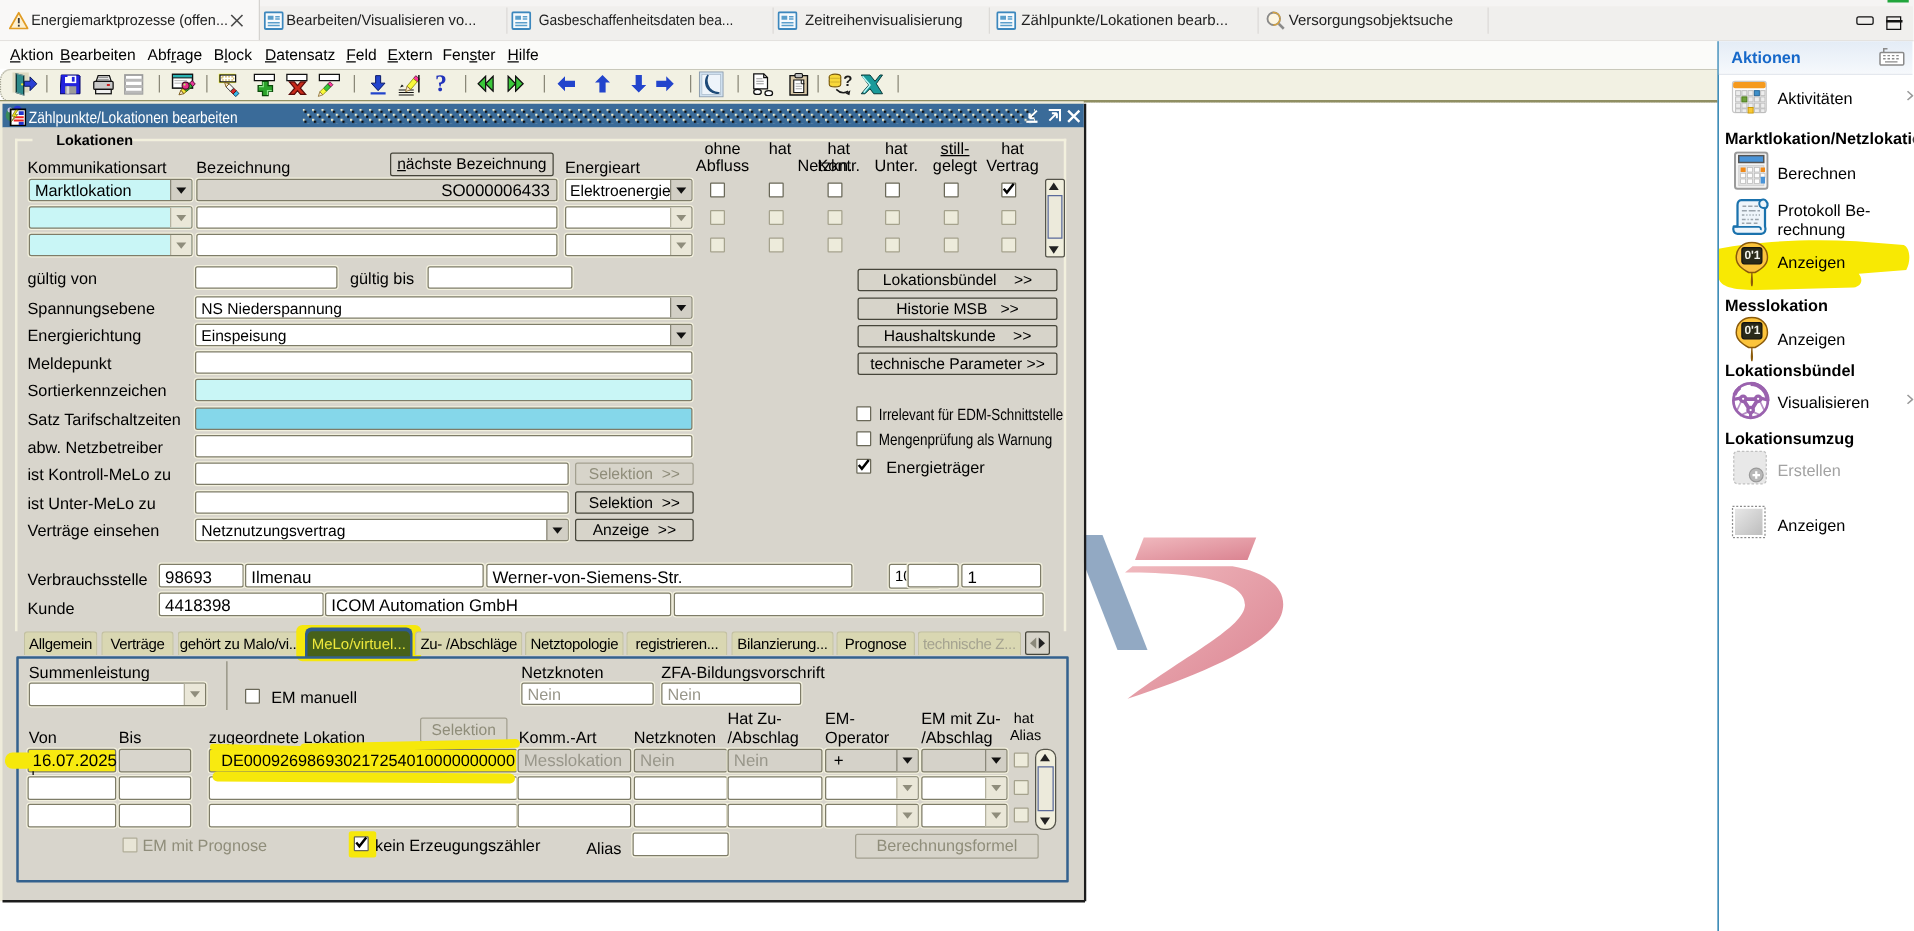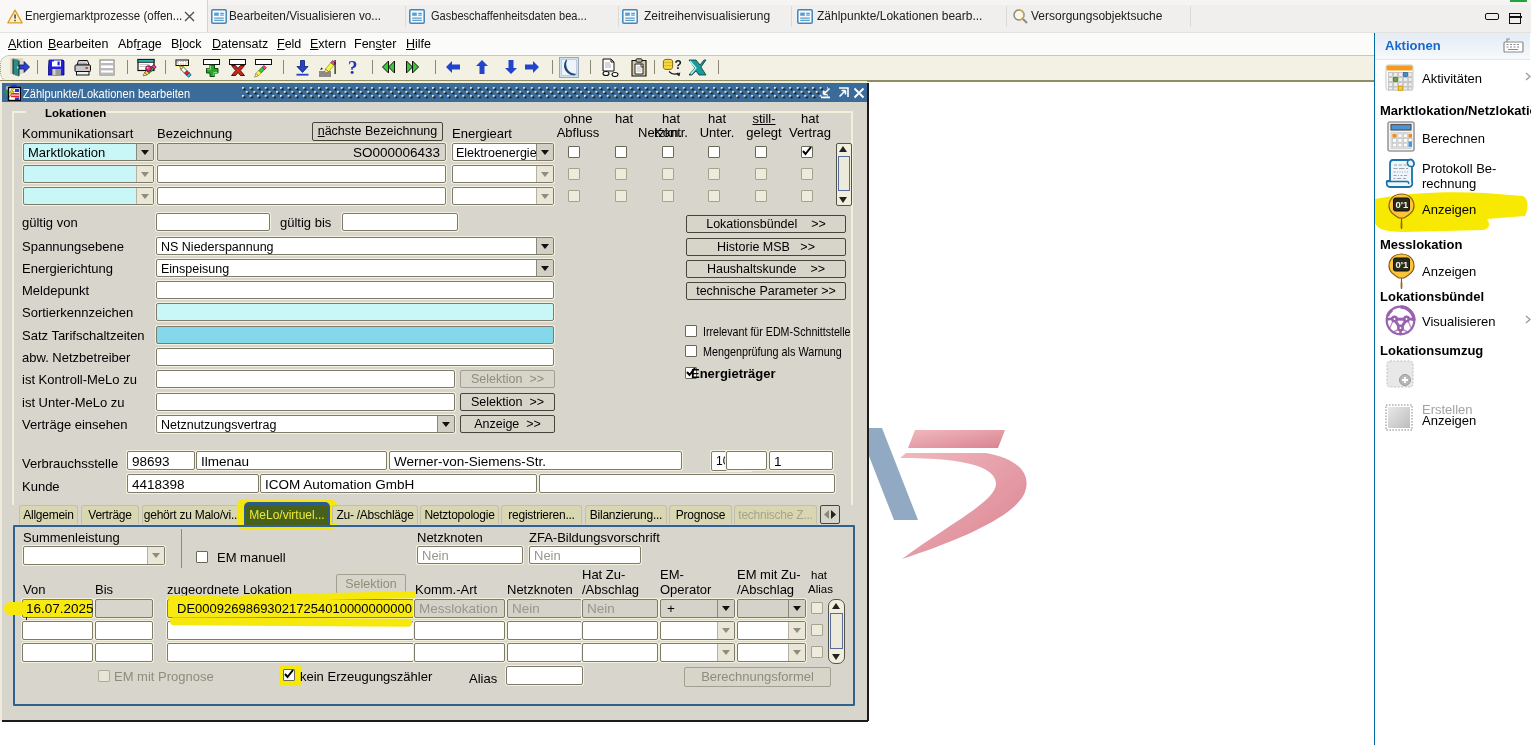--- a/index.html
+++ b/index.html
@@ -452,21 +452,21 @@
 
     <div class="cb" style="left:683px;top:223px;"></div>
     <div class="lb" style="left:701px;top:222px;transform:scaleX(0.82);transform-origin:0 0;">Irrelevant für EDM-Schnittstelle</div>
     <div class="cb" style="left:683px;top:243px;"></div>
     <div class="lb" style="left:701px;top:242px;transform:scaleX(0.83);transform-origin:0 0;">Mengenprüfung als Warnung</div>
     <div class="cb" style="left:683px;top:265px;">
         <svg width="12" height="12" viewBox="0 0 12 12" style="position:absolute;left:-1px;top:-2px;">
           <path d="M2 6 L4.5 9 L10 2" stroke="#000" stroke-width="2" fill="none"></path>
         </svg>
       </div>
-    <div class="lb" style="left:689px;top:264px;font-weight:bold;">Energieträger</div>
+    <div class="lb" style="left:707px;top:264px;">Energieträger</div>
 
     <div class="lb" style="left:20px;top:354px;">Verbrauchsstelle</div>
     <div class="fld" style="left:125px;top:349px;width:68px;height:19px;padding:2px 0 0 4px;font-size:13.5px;">98693</div>
     <div class="fld" style="left:194px;top:349px;width:191px;height:19px;padding:2px 0 0 4px;font-size:13.5px;">Ilmenau</div>
     <div class="fld" style="left:387px;top:349px;width:293px;height:19px;padding:2px 0 0 4px;font-size:13.5px;">Werner-von-Siemens-Str.</div>
     <div class="fld" style="left:681px;top:349px;width:41px;height:20px;padding:2px 0 0 4px;font-size:12px;margin-left:28px;">10</div>
     <div class="fld" style="left:724px;top:349px;width:41px;height:19px;"></div>
     <div class="fld" style="left:767px;top:349px;width:64px;height:19px;padding:2px 0 0 4px;font-size:13.5px;">1</div>
     <div class="lb" style="left:20px;top:377px;">Kunde</div>
     <div class="fld" style="left:125px;top:372px;width:132px;height:19px;padding:2px 0 0 4px;font-size:13.5px;">4418398</div>
@@ -726,21 +726,21 @@
   <svg class="ab" style="left:150px;top:282px;" width="6" height="9" viewBox="0 0 6 9">
       <path d="M1 1 L5 4.5 L1 8" fill="none" stroke="#9a9a9a" stroke-width="1.3"></path>
     </svg>
 
   <div class="lb" style="left:5px;top:310px;font-weight:bold;">Lokationsumzug</div>
   <svg class="ab" style="left:11px;top:327px;" width="28" height="28" viewBox="0 0 28 28">
     <rect x="1" y="1" width="26" height="26" rx="3" fill="#e8e8e8" stroke="#c0c0c0" stroke-width="1" stroke-dasharray="2 1.5"></rect>
     <circle cx="19" cy="20" r="5.5" fill="#b8b8b8" stroke="#9a9a9a" stroke-width="1"></circle>
     <path d="M19 17 v6 M16 20 h6" stroke="#fff" stroke-width="1.8"></path>
   </svg>
-  <div class="lb" style="left:47px;top:336px;color:#a2a2a2;margin-top:33px;">Erstellen</div>
+  <div class="lb" style="left:47px;top:336px;color:#a2a2a2;">Erstellen</div>
   <svg class="ab" style="left:10px;top:371px;" width="28" height="27" viewBox="0 0 28 27">
     <rect x="1" y="1" width="26" height="25" fill="none" stroke="#8a8a8a" stroke-width="1" stroke-dasharray="1.6 1.4"></rect>
     <rect x="3" y="3" width="22" height="21" fill="url(#grysq)"></rect>
     <defs>
         <linearGradient id="grysq" x1="0" y1="0" x2="1" y2="1">
       <stop offset="0" stop-color="#e8e8e8"></stop>
           <stop offset="1" stop-color="#bdbdbd"></stop>
     </linearGradient>
       </defs>
   </svg>

